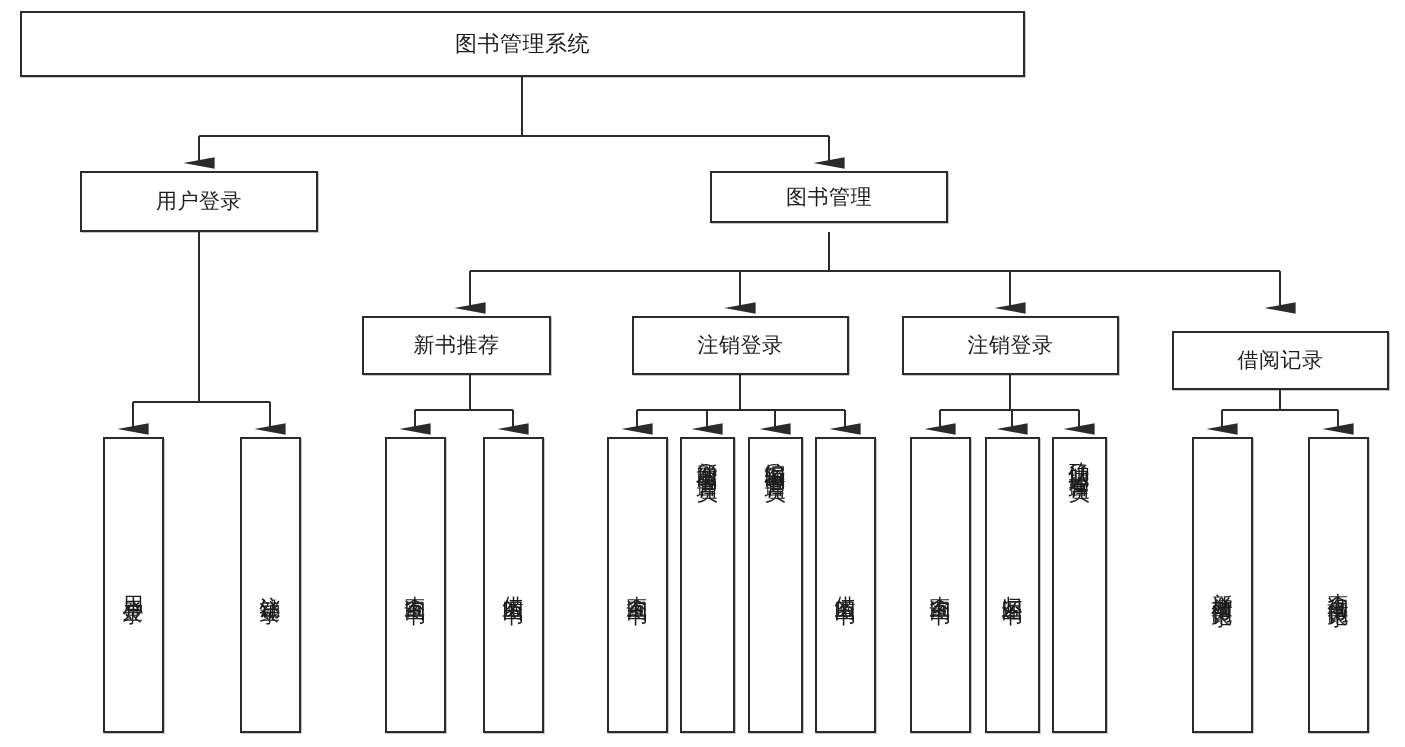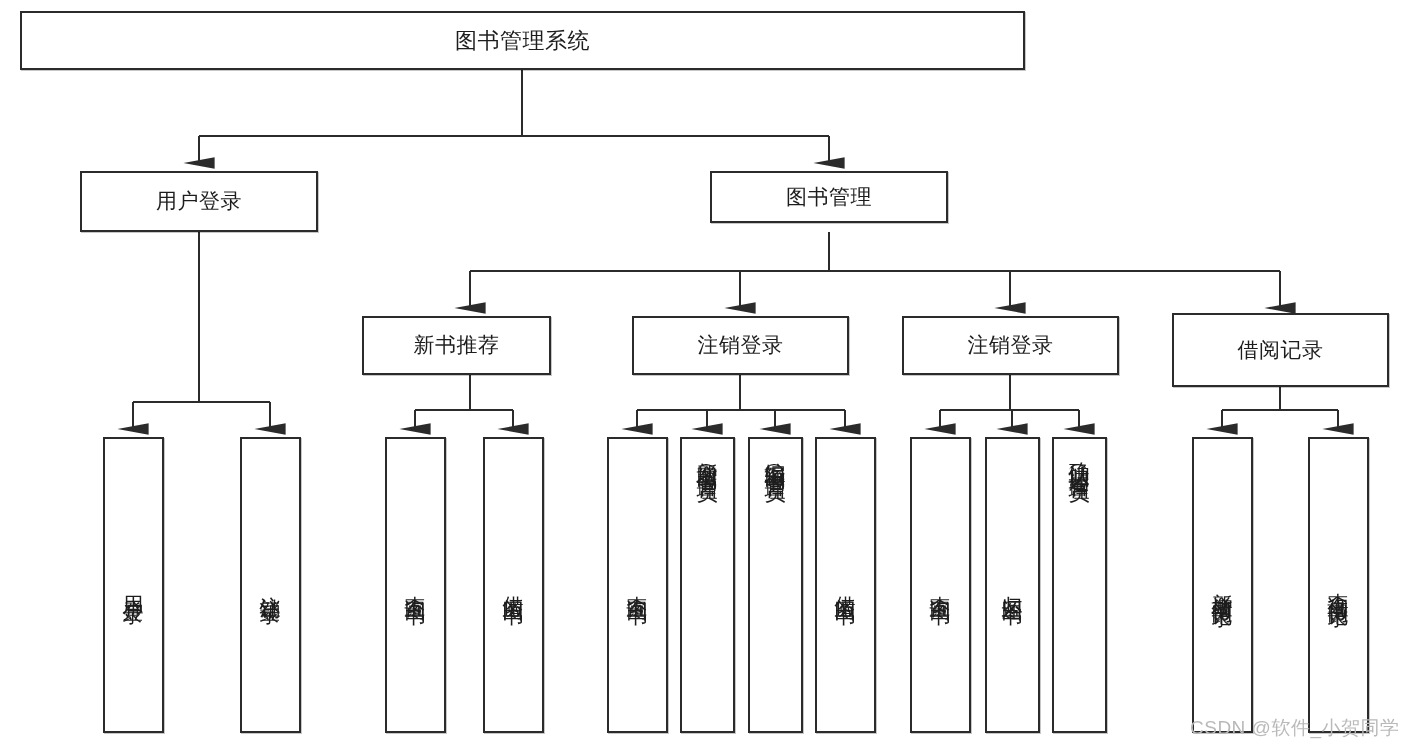--- a/index.html
+++ b/index.html
@@ -108,41 +108,41 @@
       <path d="M1012,410 L1012,429" marker-end="url(#arrow)"></path>
       <path d="M1079,410 L1079,429" marker-end="url(#arrow)"></path>
 
       <path d="M1280,375 L1280,410"></path>
       <path d="M1222,410 L1338,410"></path>
       <path d="M1222,410 L1222,429" marker-end="url(#arrow)"></path>
       <path d="M1338,410 L1338,429" marker-end="url(#arrow)"></path>
     </g>
   </svg>
 
-  <div class="node lvl0" style="left:20px; top:11px; width:1005px; height:59px;">
+  <div class="node lvl0" style="left:20px; top:11px; width:1005px; height:66px;">
     <span class="label">图书管理系统</span>
   </div>
 
   <div class="node lvl1" style="left:80px; top:171px; width:238px; height:61px;">
     <span class="label">用户登录</span>
   </div>
   <div class="node lvl1" style="left:710px; top:171px; width:238px; height:52px;">
     <span class="label">图书管理</span>
   </div>
 
   <div class="node lvl2" style="left:362px; top:316px; width:189px; height:59px;">
     <span class="label">新书推荐</span>
   </div>
   <div class="node lvl2" style="left:632px; top:316px; width:217px; height:59px;">
     <span class="label">注销登录</span>
   </div>
   <div class="node lvl2" style="left:902px; top:316px; width:217px; height:59px;">
     <span class="label">注销登录</span>
   </div>
-  <div class="node lvl2" style="left:1172px; top:313px; width:217px; height:74px;">
+  <div class="node lvl2" style="left:1172px; top:331px; width:217px; height:59px;">
     <span class="label">借阅记录</span>
   </div>
 
   <div class="node vertical" style="left:103px; top:437px; width:61px; height:296px;">
     <span class="label">用户登录</span>
   </div>
   <div class="node vertical" style="left:240px; top:437px; width:61px; height:296px;">
     <span class="label">注销登录</span>
   </div>
   <div class="node vertical" style="left:385px; top:437px; width:61px; height:296px;">
@@ -172,15 +172,14 @@
   <div class="node vertical" style="left:1052px; top:437px; width:55px; height:296px; align-items:flex-start;">
     <span class="label" style="margin-top:6px;">确认归还（管理员）</span>
   </div>
   <div class="node vertical" style="left:1192px; top:437px; width:61px; height:296px;">
     <span class="label">新增借阅记录</span>
   </div>
   <div class="node vertical" style="left:1308px; top:437px; width:61px; height:296px;">
     <span class="label">查询借阅记录</span>
   </div>
 
-  <div class="watermark" style="left:1190px; top:715px;">CSDN @软件_小贺同学</div>
 
 </div>
 
 </body></html>

